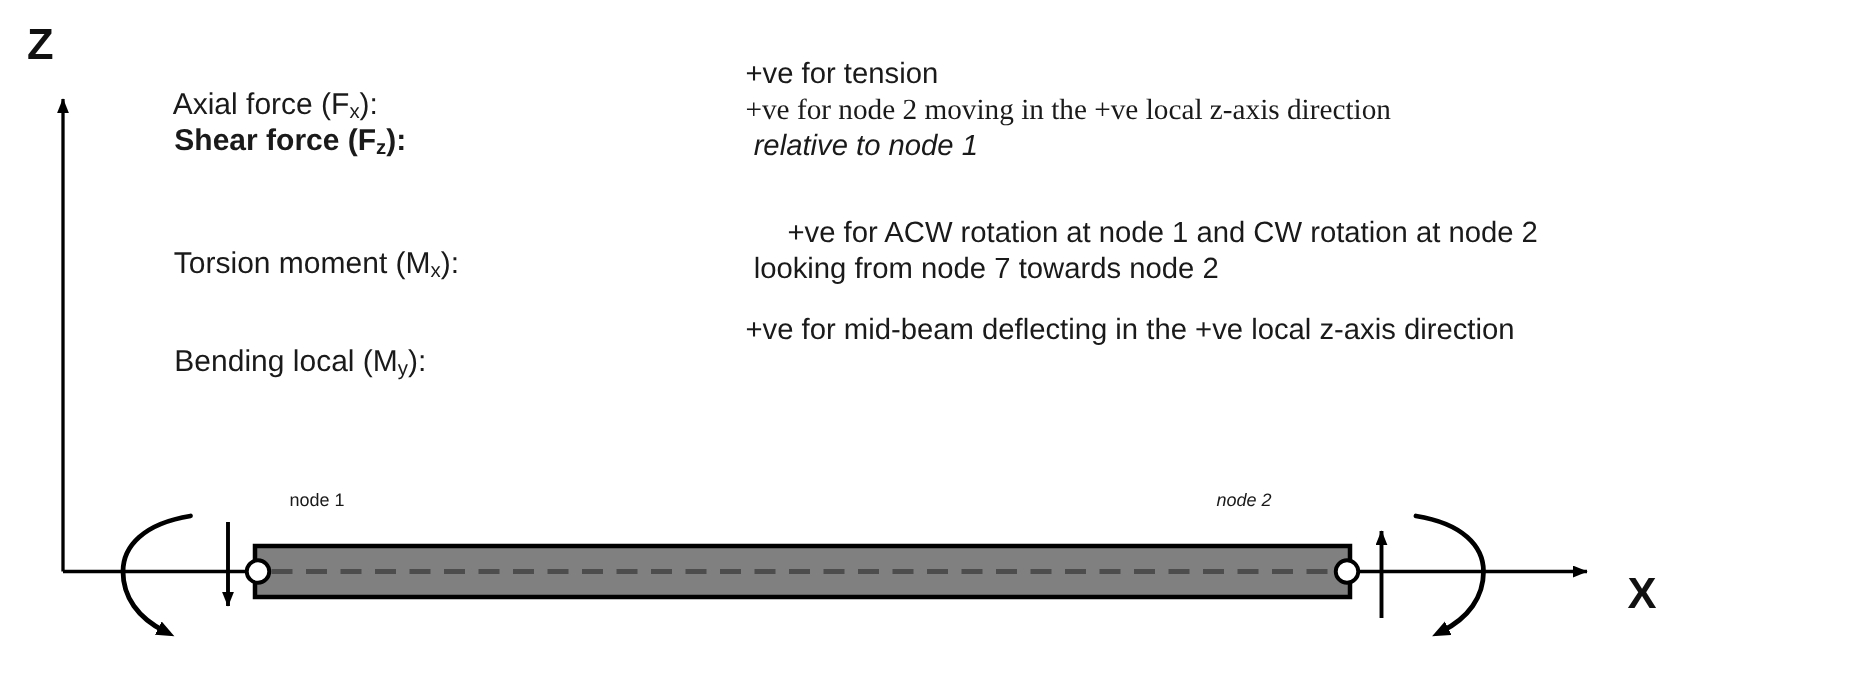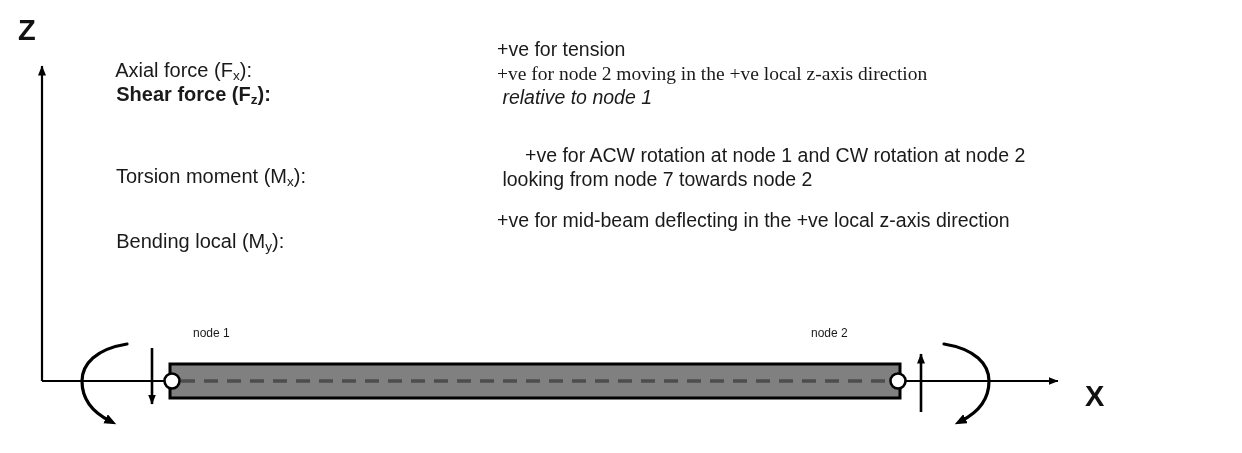--- a/index.html
+++ b/index.html
@@ -125,15 +125,15 @@
   <div class="txt legend-desc" style="left:497px; top:64px;font-family:Liberation Serif, serif;">+ve for node 2 moving in the +ve local z-axis direction</div>
   <div class="txt legend-desc" style="left:497px; top:88px;font-style:italic;"> relative to node 1</div>
 
   <div class="txt legend-desc" style="left:525px; top:146px;">+ve for ACW rotation at node 1 and CW rotation at node 2</div>
   <div class="txt legend-desc" style="left:497px; top:170px;"> looking from node 7 towards node 2</div>
 
   <div class="txt legend-desc" style="left:497px; top:211px;">+ve for mid-beam deflecting in the +ve local z-axis direction</div>
 
   <div class="txt node-label" style="left:193px; top:327px;">node 1</div>
 
-  <div class="txt node-label" style="left:811px; top:327px;">node 2</div>
+  <div class="txt node-label" style="left:811px; top:327px;font-style:italic;">node 2</div>
 
 </div>
 
 </body></html>

